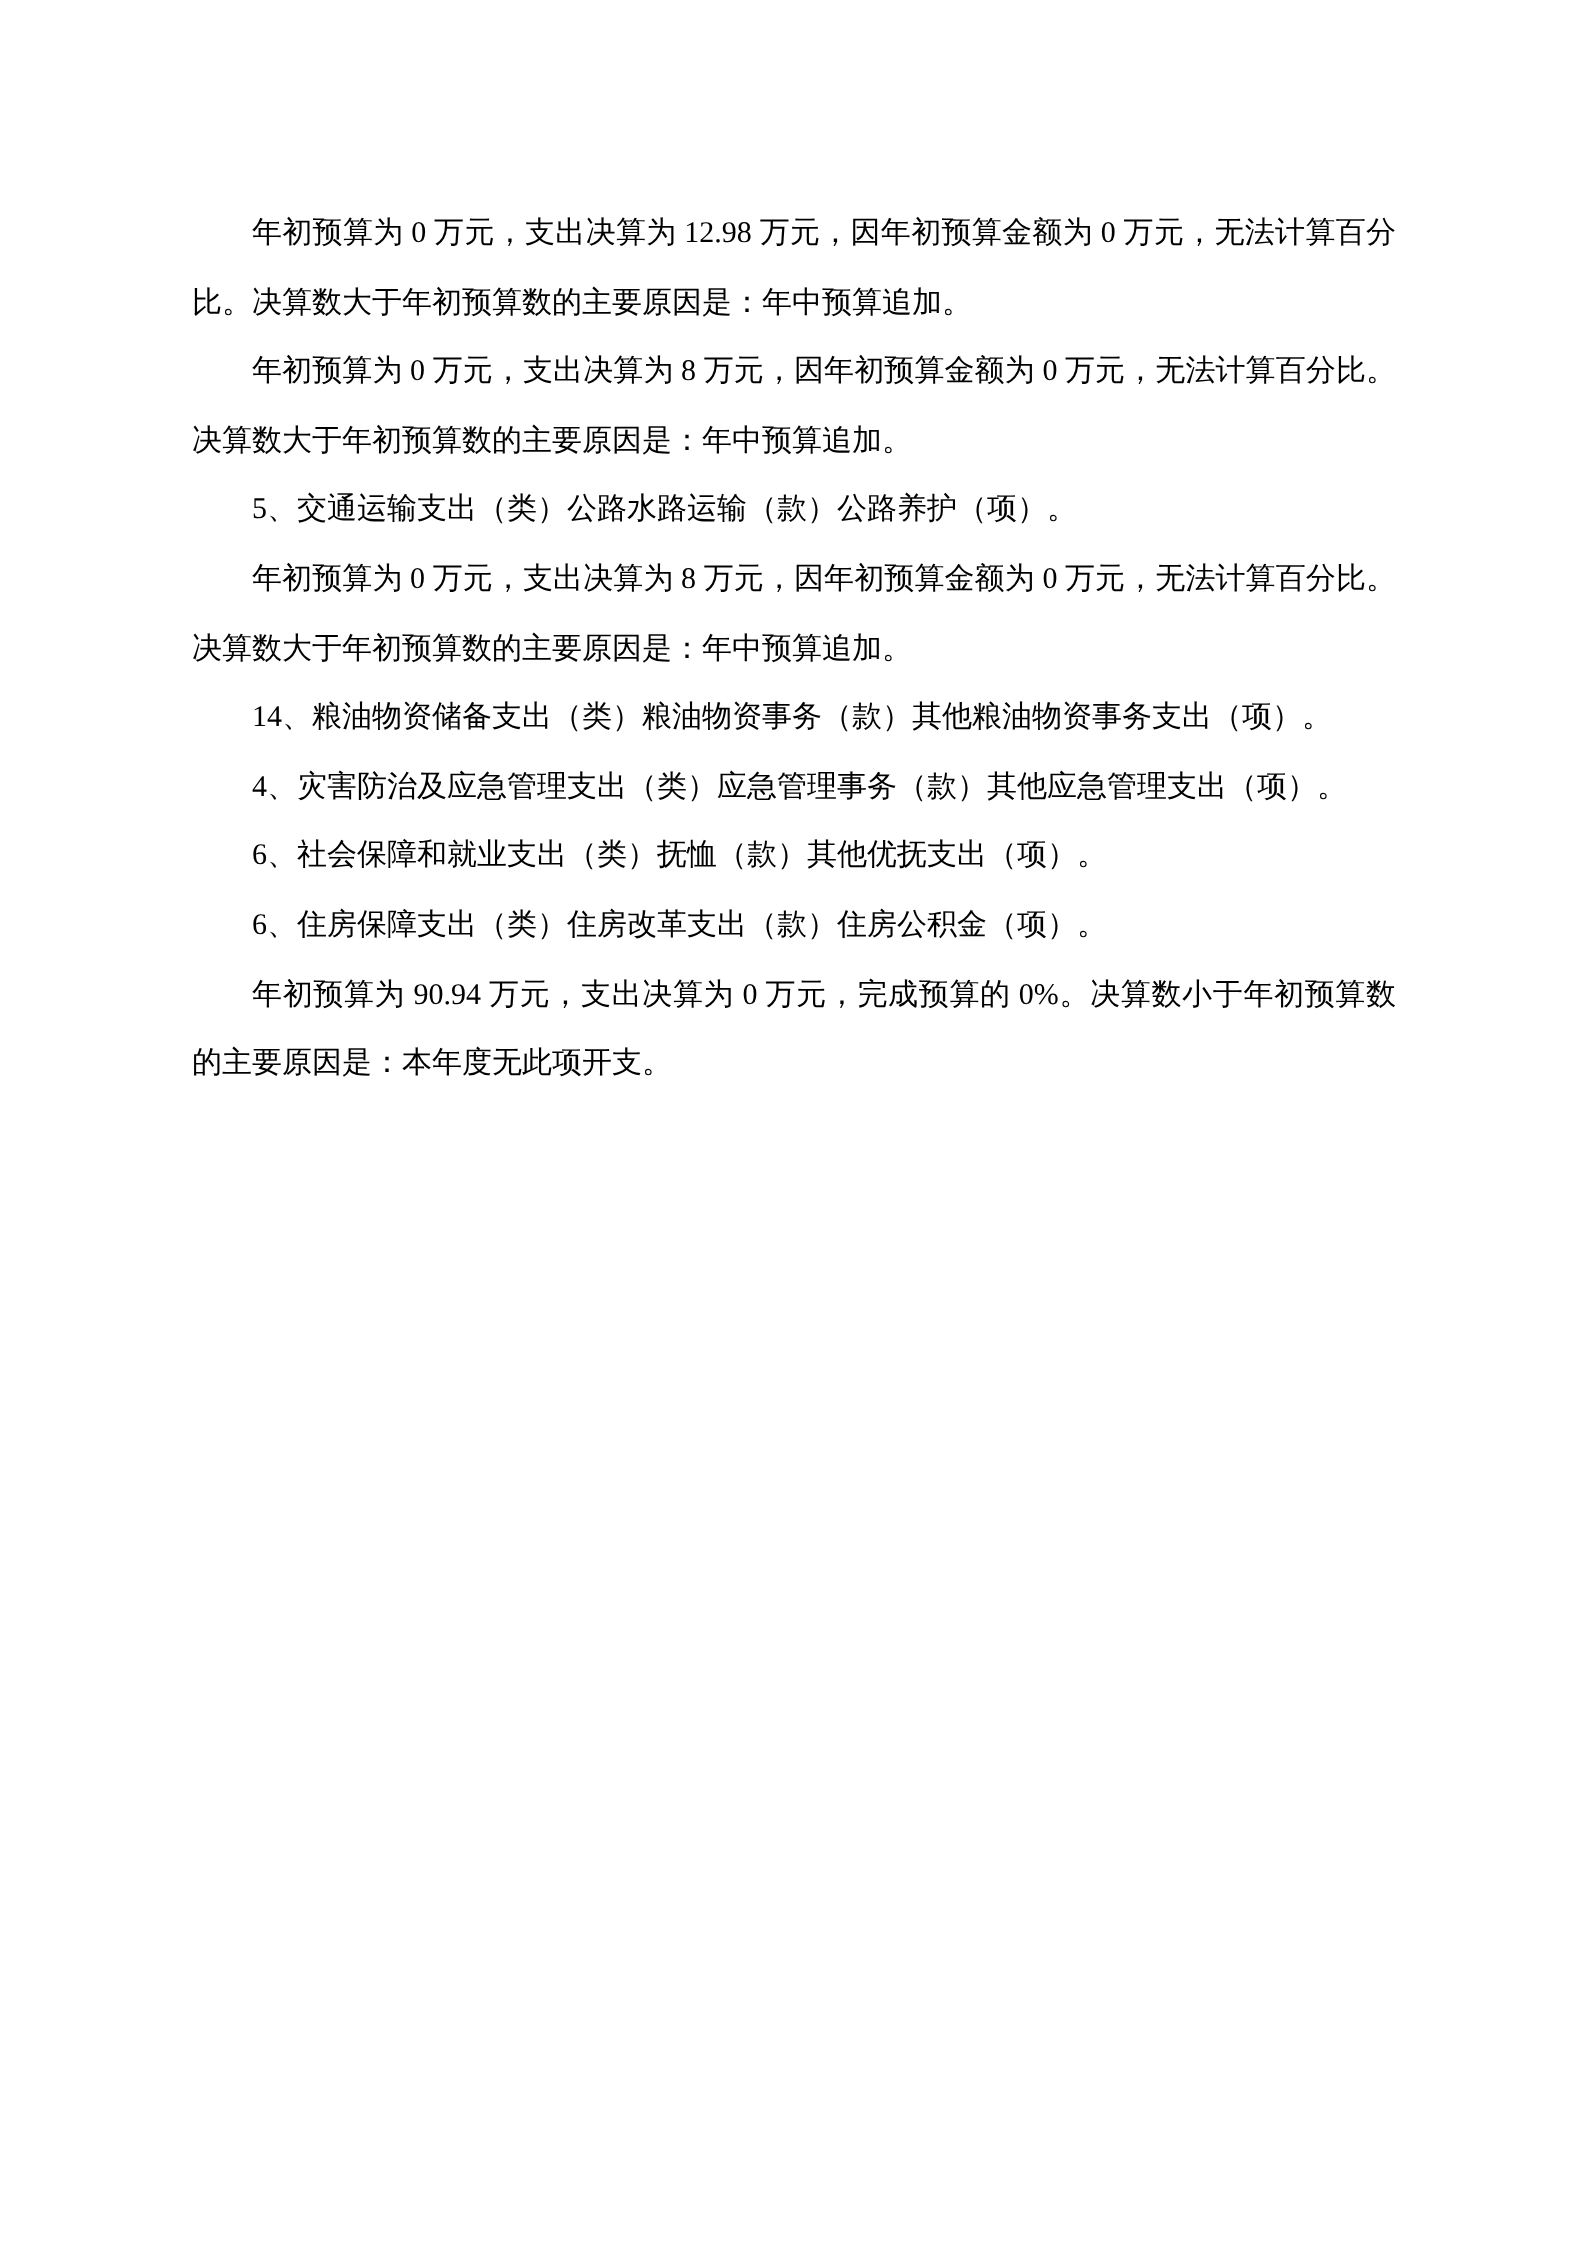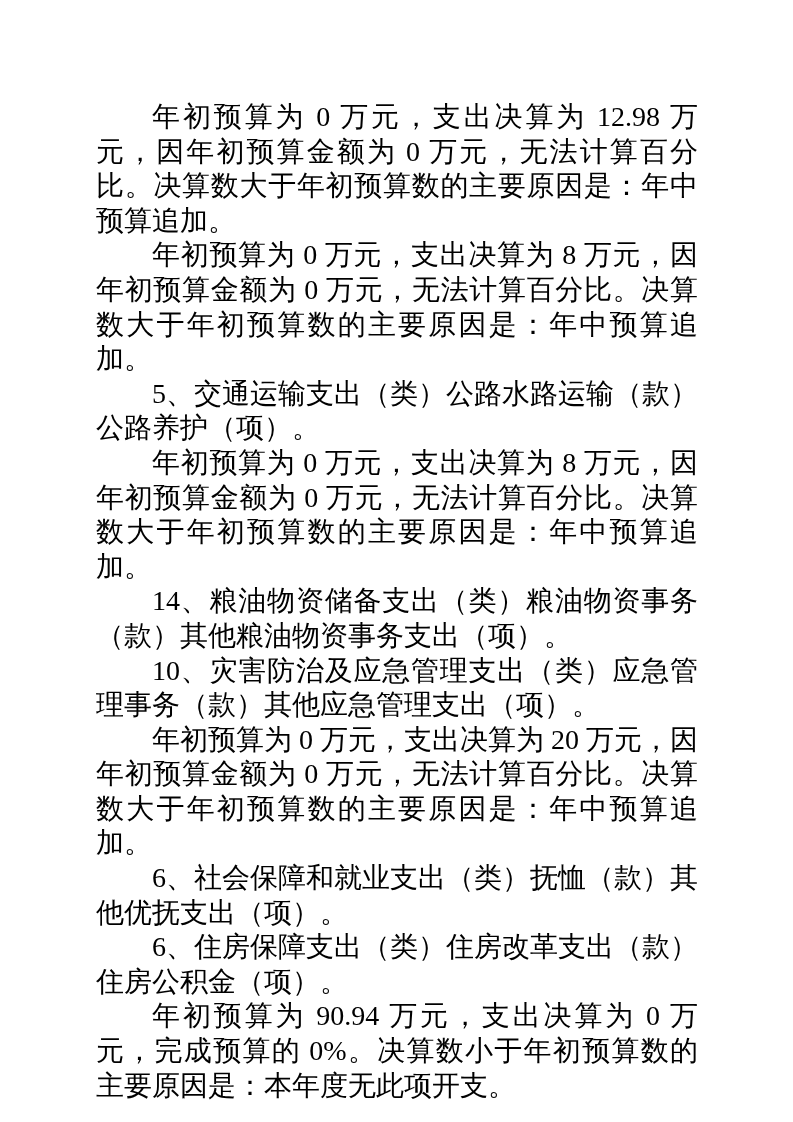--- a/index.html
+++ b/index.html
@@ -18,38 +18,37 @@
     }
     .content {
       position: absolute;
       left: 96px;
       top: 100px;
       width: 602px;
     }
     .para {
       margin: 0;
       padding: 0;
-      font-size: 28px;
+      font-size: 15px;
       line-height: 34.6px;
       text-align: justify;
       text-indent: 2em;
       color: #000000;
       word-break: break-all;
     }
   </style>
 </head>
 <body>
 
 <div class="page">
   <div class="content">
     <p class="para">年初预算为 0 万元，支出决算为 12.98 万元，因年初预算金额为 0 万元，无法计算百分比。决算数大于年初预算数的主要原因是：年中预算追加。</p>
     <p class="para">年初预算为 0 万元，支出决算为 8 万元，因年初预算金额为 0 万元，无法计算百分比。决算数大于年初预算数的主要原因是：年中预算追加。</p>
     <p class="para">5、交通运输支出（类）公路水路运输（款）公路养护（项）。</p>
     <p class="para">年初预算为 0 万元，支出决算为 8 万元，因年初预算金额为 0 万元，无法计算百分比。决算数大于年初预算数的主要原因是：年中预算追加。</p>
     <p class="para">14、粮油物资储备支出（类）粮油物资事务（款）其他粮油物资事务支出（项）。</p>
-    <p class="para">10、灾害防治及应急管理支出（类）应急管理事务（款）其他应急管理支出（项）。</p>
-    <p class="para">年初预算为 0 万元，支出决算为 20 万元，因年初预算金额为 0 万元，无法计算百分比。决算数大于年初预算数的主要原因是：年中预算追加。</p>
+    <p class="para">4、灾害防治及应急管理支出（类）应急管理事务（款）其他应急管理支出（项）。</p>
     <p class="para">6、社会保障和就业支出（类）抚恤（款）其他优抚支出（项）。</p>
     <p class="para">6、住房保障支出（类）住房改革支出（款）住房公积金（项）。</p>
     <p class="para">年初预算为 90.94 万元，支出决算为 0 万元，完成预算的 0%。决算数小于年初预算数的主要原因是：本年度无此项开支。</p>
 
   </div>
 </div>
 
 </body></html>

